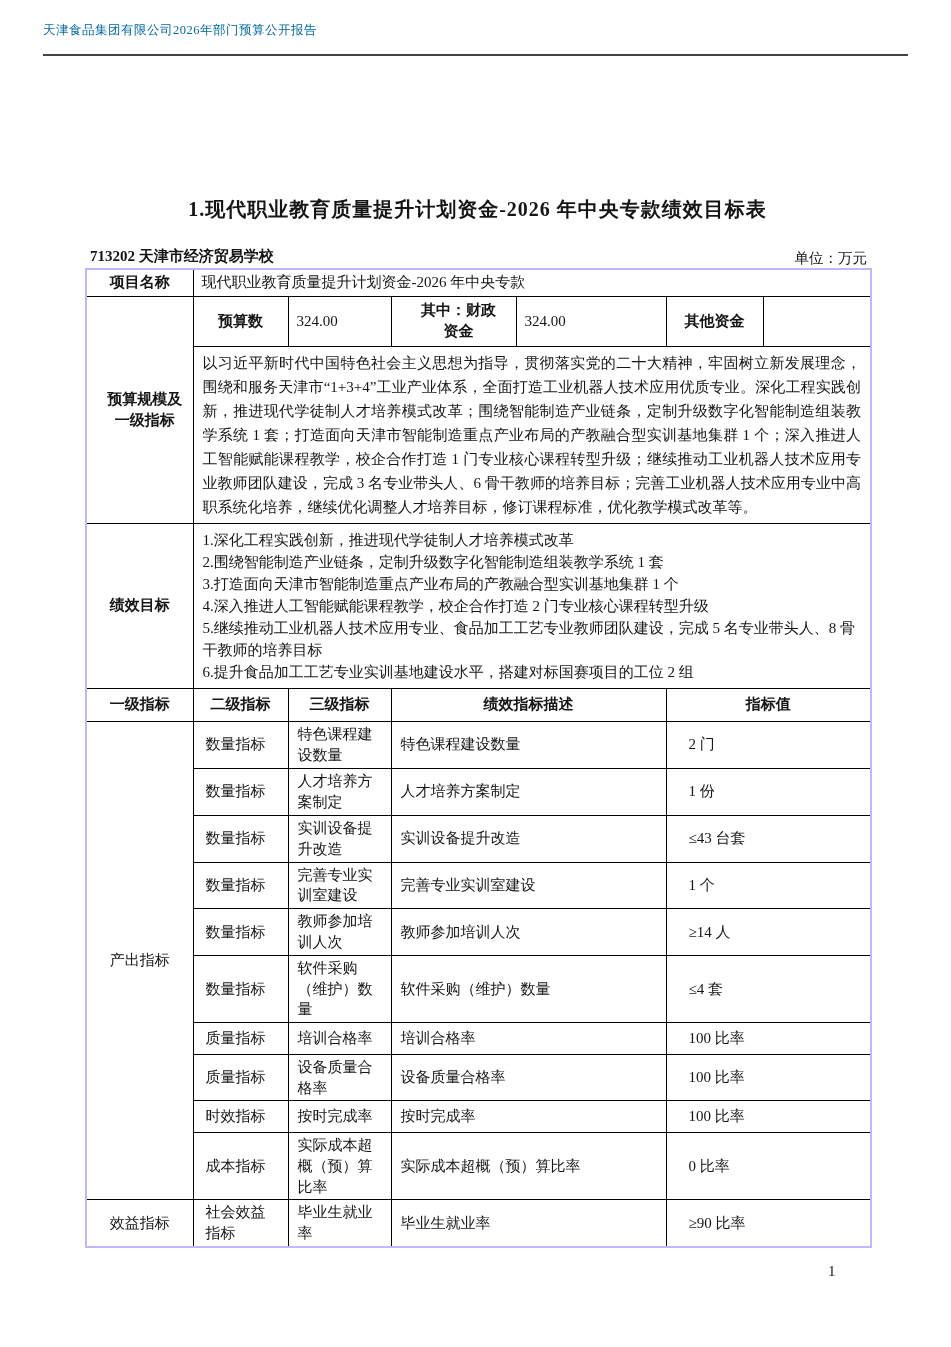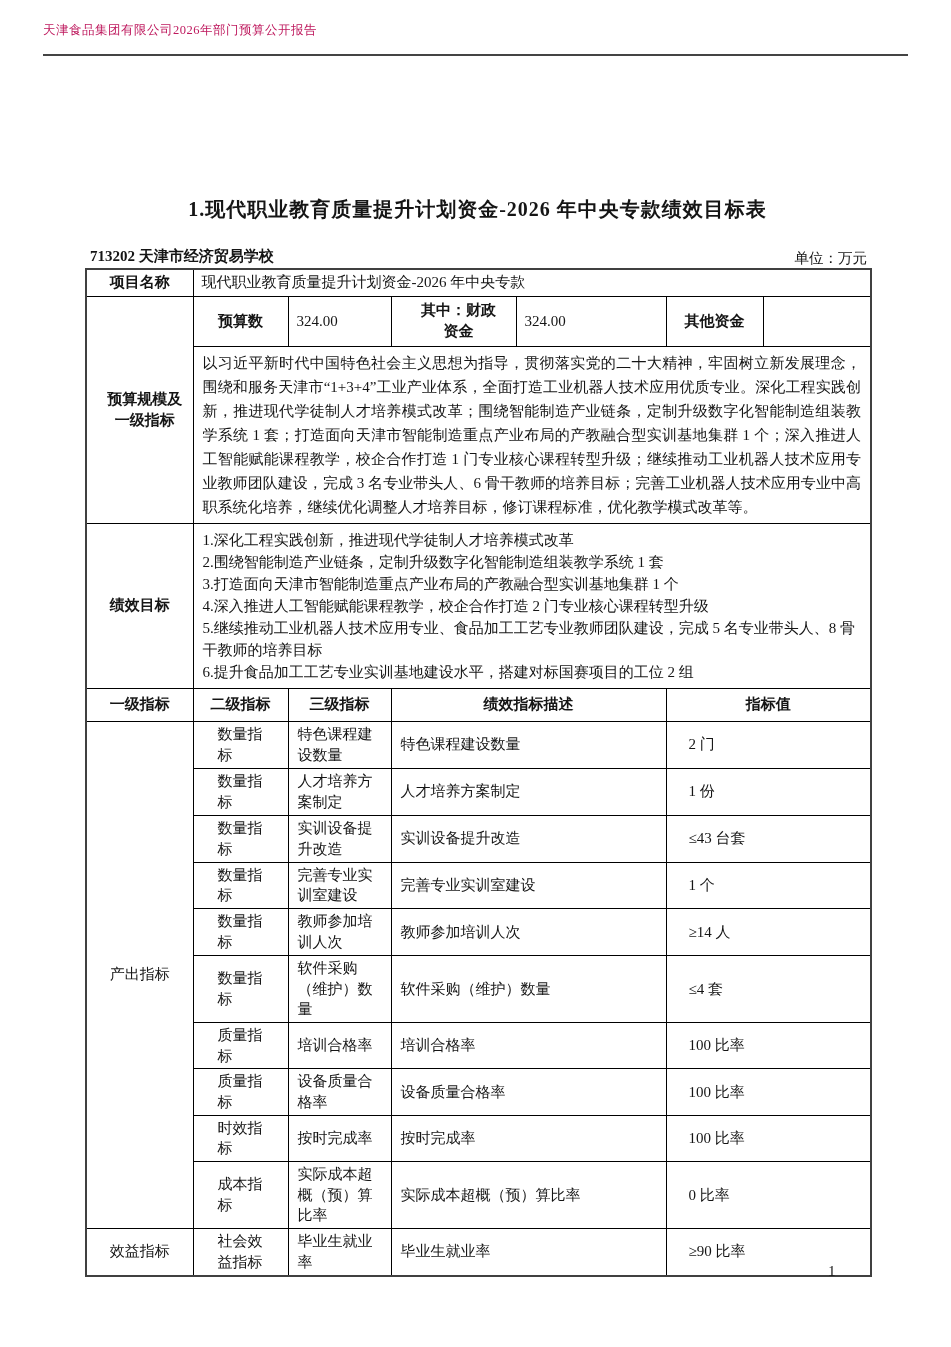--- a/index.html
+++ b/index.html
@@ -1,51 +1,51 @@
 <!DOCTYPE html>
 <html><head>
 <meta charset="utf-8">
 <style>
   html,body{margin:0;padding:0;}
   body{
     width:951px;height:1347px;background:#ffffff;position:relative;
     font-family:"Liberation Serif","DejaVu Serif",serif;color:#151515;
   }
   .doc-header{
-    position:absolute;top:22px;left:43px;font-size:12.5px;color:#be185d;
+    position:absolute;top:22px;left:43px;font-size:12.5px;color:#0369a1;
     letter-spacing:0.5px;
   }
   .header-rule{
     position:absolute;top:54px;left:43px;width:865px;height:2px;background:#444;
   }
   .doc-title{
     position:absolute;top:196px;left:85px;width:785px;text-align:center;
     font-size:20px;font-weight:bold;letter-spacing:1px;
   }
   .subtitle-row{
     position:absolute;top:235px;left:85px;width:785px;height:24px;margin-top:12px;
   }
   .org-name{position:absolute;left:5px;top:0;font-size:15px;font-weight:bold;}
   .unit-label{position:absolute;right:3px;top:2px;font-size:14.5px;}
   table.main{
     position:absolute;top:268px;left:85px;width:785px;
     border-collapse:collapse;table-layout:fixed;
-    border:2px solid #404040;
+    border:2px solid #c4b5fd;
   }
   td{
     border:1px solid #000;font-size:15px;vertical-align:middle;
     padding:2px 8px;line-height:1.38;word-break:break-all;
   }
   .c{text-align:center;padding:2px 2px;}
   .b{font-weight:bold;}
   .pre{white-space:pre-line;padding-left:12px;}
   .just{text-align:justify;line-height:24px;padding:4px 9px;}
   .goals-cell{line-height:22px;padding:5px 9px;}
   .lvl3{padding:2px 9px;}
-  .lvl2{padding:2px 24px;}
+  .lvl2{padding:2px 12px;}
   .val{padding:2px 22px;}
   .page-number{
     position:absolute;left:828px;top:1263px;font-size:15px;
   }
 </style>
 </head>
 <body>
 
 <div class="doc-header">天津食品集团有限公司2026年部门预算公开报告</div>
 <div class="header-rule"></div>

